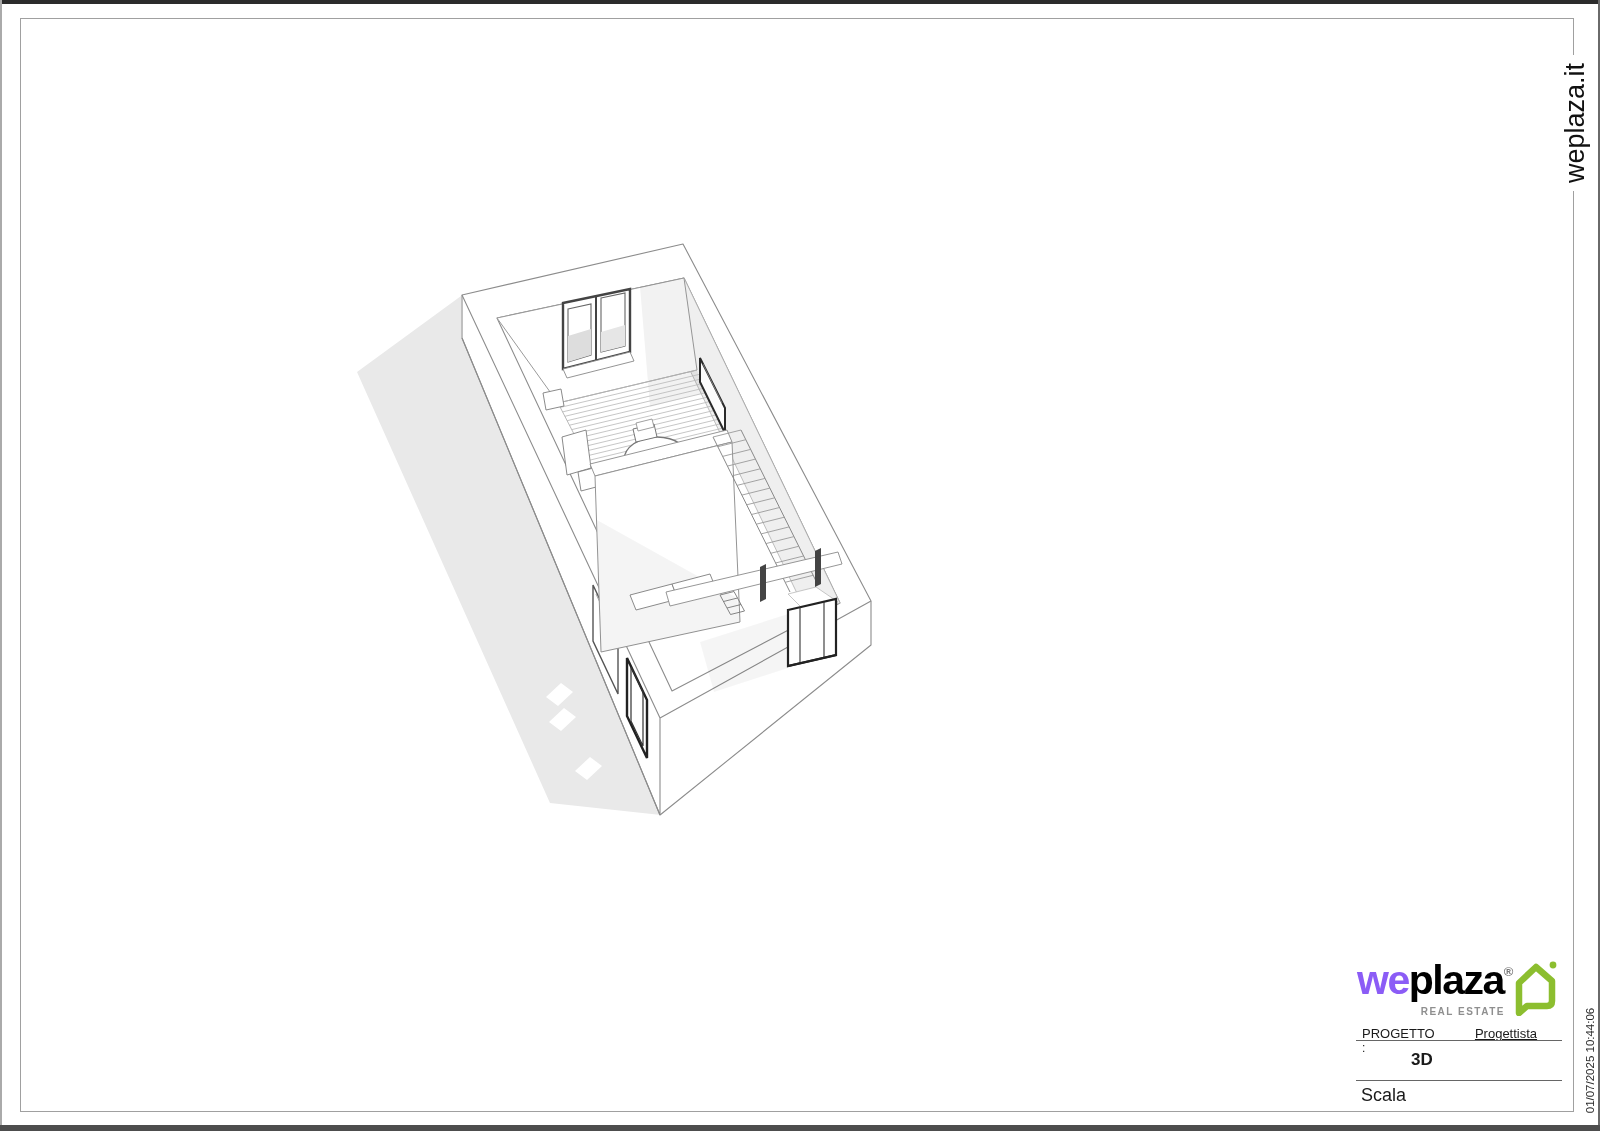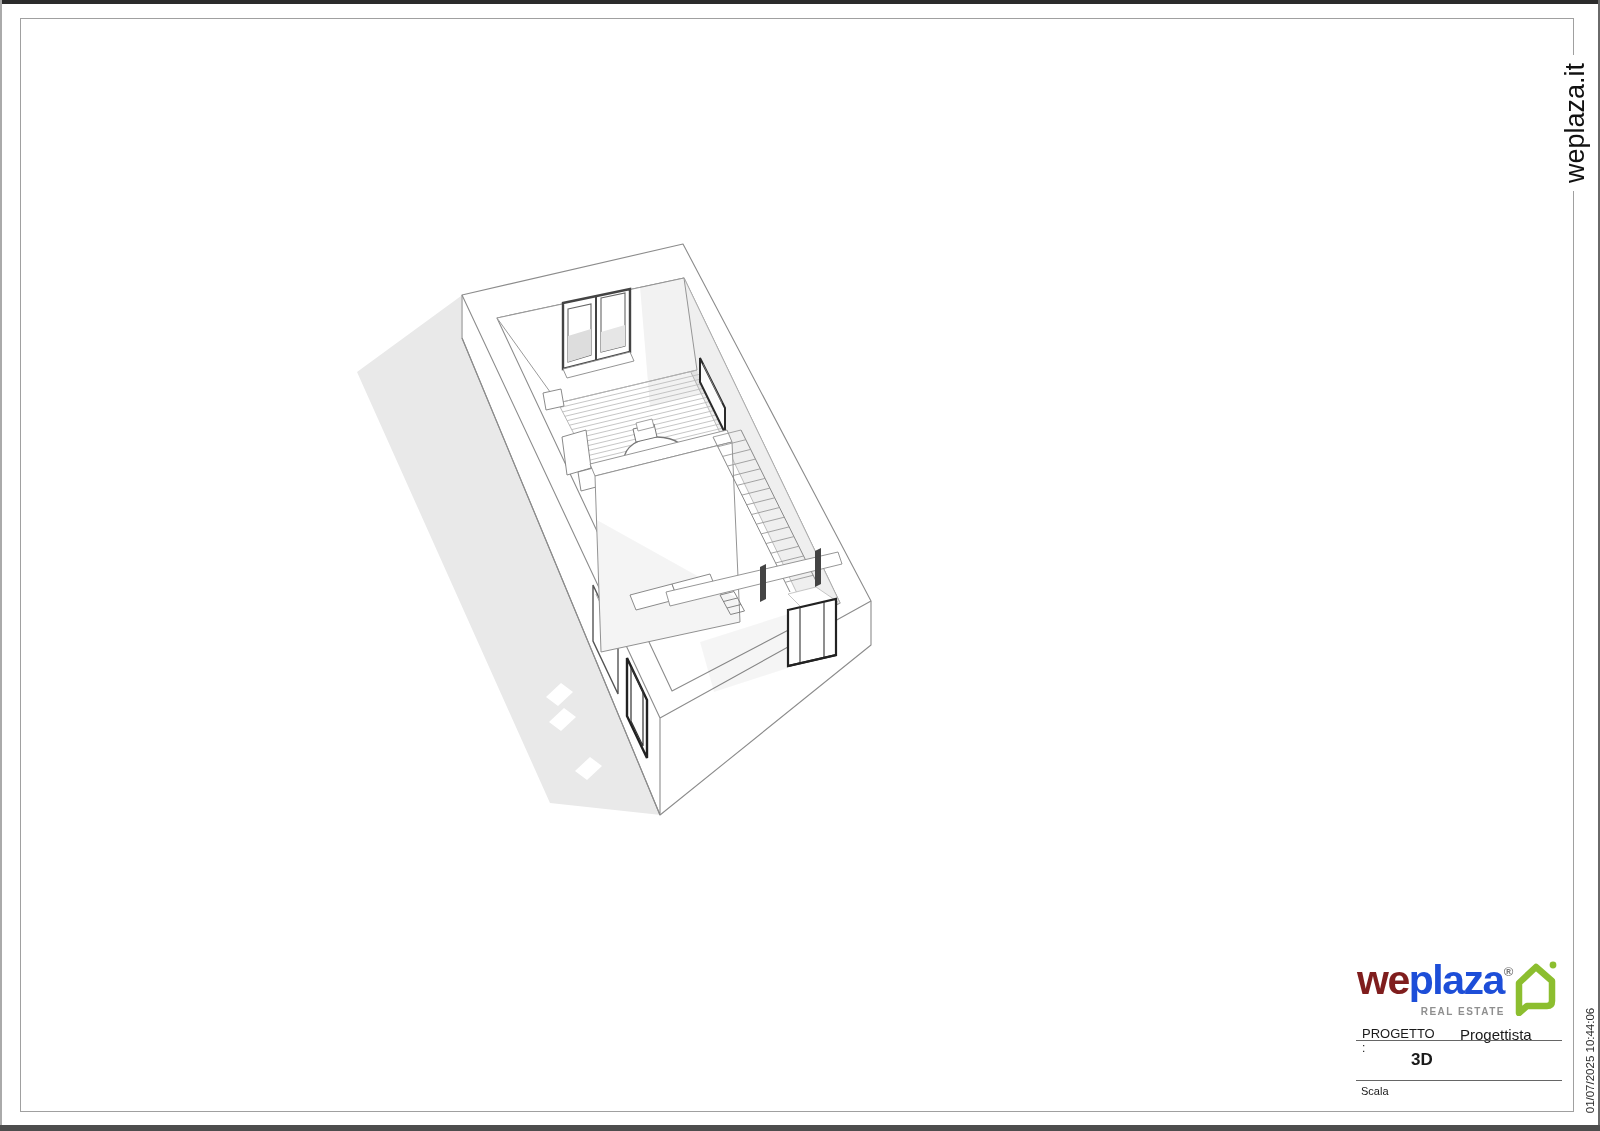--- a/index.html
+++ b/index.html
@@ -26,34 +26,34 @@
     font-size:11.5px;color:#2a2a2a;white-space:nowrap;}
 
   
   .drawing-wrap{position:absolute;left:0;top:0;width:1600px;height:1131px;}
   .watermark{position:absolute;left:535px;top:450px;font-size:150px;font-weight:bold;
     letter-spacing:-6px;color:rgba(60,60,60,0.07);pointer-events:none;white-space:nowrap;}
 
   
   .tb{position:absolute;color:#1a1a1a;}
   .logo-row{left:1357px;top:957px;font-weight:bold;font-size:41px;letter-spacing:-1.5px;white-space:nowrap;}
-  .logo-we{color:#7f1d1d;}
-  .logo-plaza{color:#1d4ed8;}
+  .logo-we{color:#8b5cf6;}
+  .logo-plaza{color:#000000;}
   .logo-reg{font-size:13px;color:#777;vertical-align:18px;letter-spacing:0;}
   .tagline{left:1385px;top:1006px;width:120px;text-align:right;font-size:10px;
     letter-spacing:1.5px;color:#8f8f8f;font-weight:bold;}
   .house-svg{position:absolute;left:1509px;top:958px;}
   .lbl-progetto{left:1362px;top:1026px;font-size:13px;text-align:center;}
-  .lbl-progettista{left:1460px;top:1026px;width:92px;text-align:left;font-size:15px;}
+  .lbl-progettista{left:1460px;top:1026px;width:92px;text-align:center;font-size:13px;text-decoration:underline;}
   .tb-line{position:absolute;left:1356px;width:206px;height:0;border-top:1px solid #666;}
   .tb-line1{top:1040px;}
   .tb-line2{top:1080px;}
   .lbl-colon{left:1362px;top:1041px;font-size:12px;}
   .lbl-3d{left:1382px;top:1050px;font-size:17px;font-weight:bold;margin-left:29px;}
-  .lbl-scala{left:1361px;top:1085px;font-size:11px;}
+  .lbl-scala{left:1361px;top:1085px;font-size:18px;}
 </style>
 </head>
 <body>
 
 <div class="edge-top"></div>
 <div class="edge-left"></div>
 <div class="edge-right"></div>
 <div class="edge-bottom"></div>
 
 <div class="sheet-border"></div>

